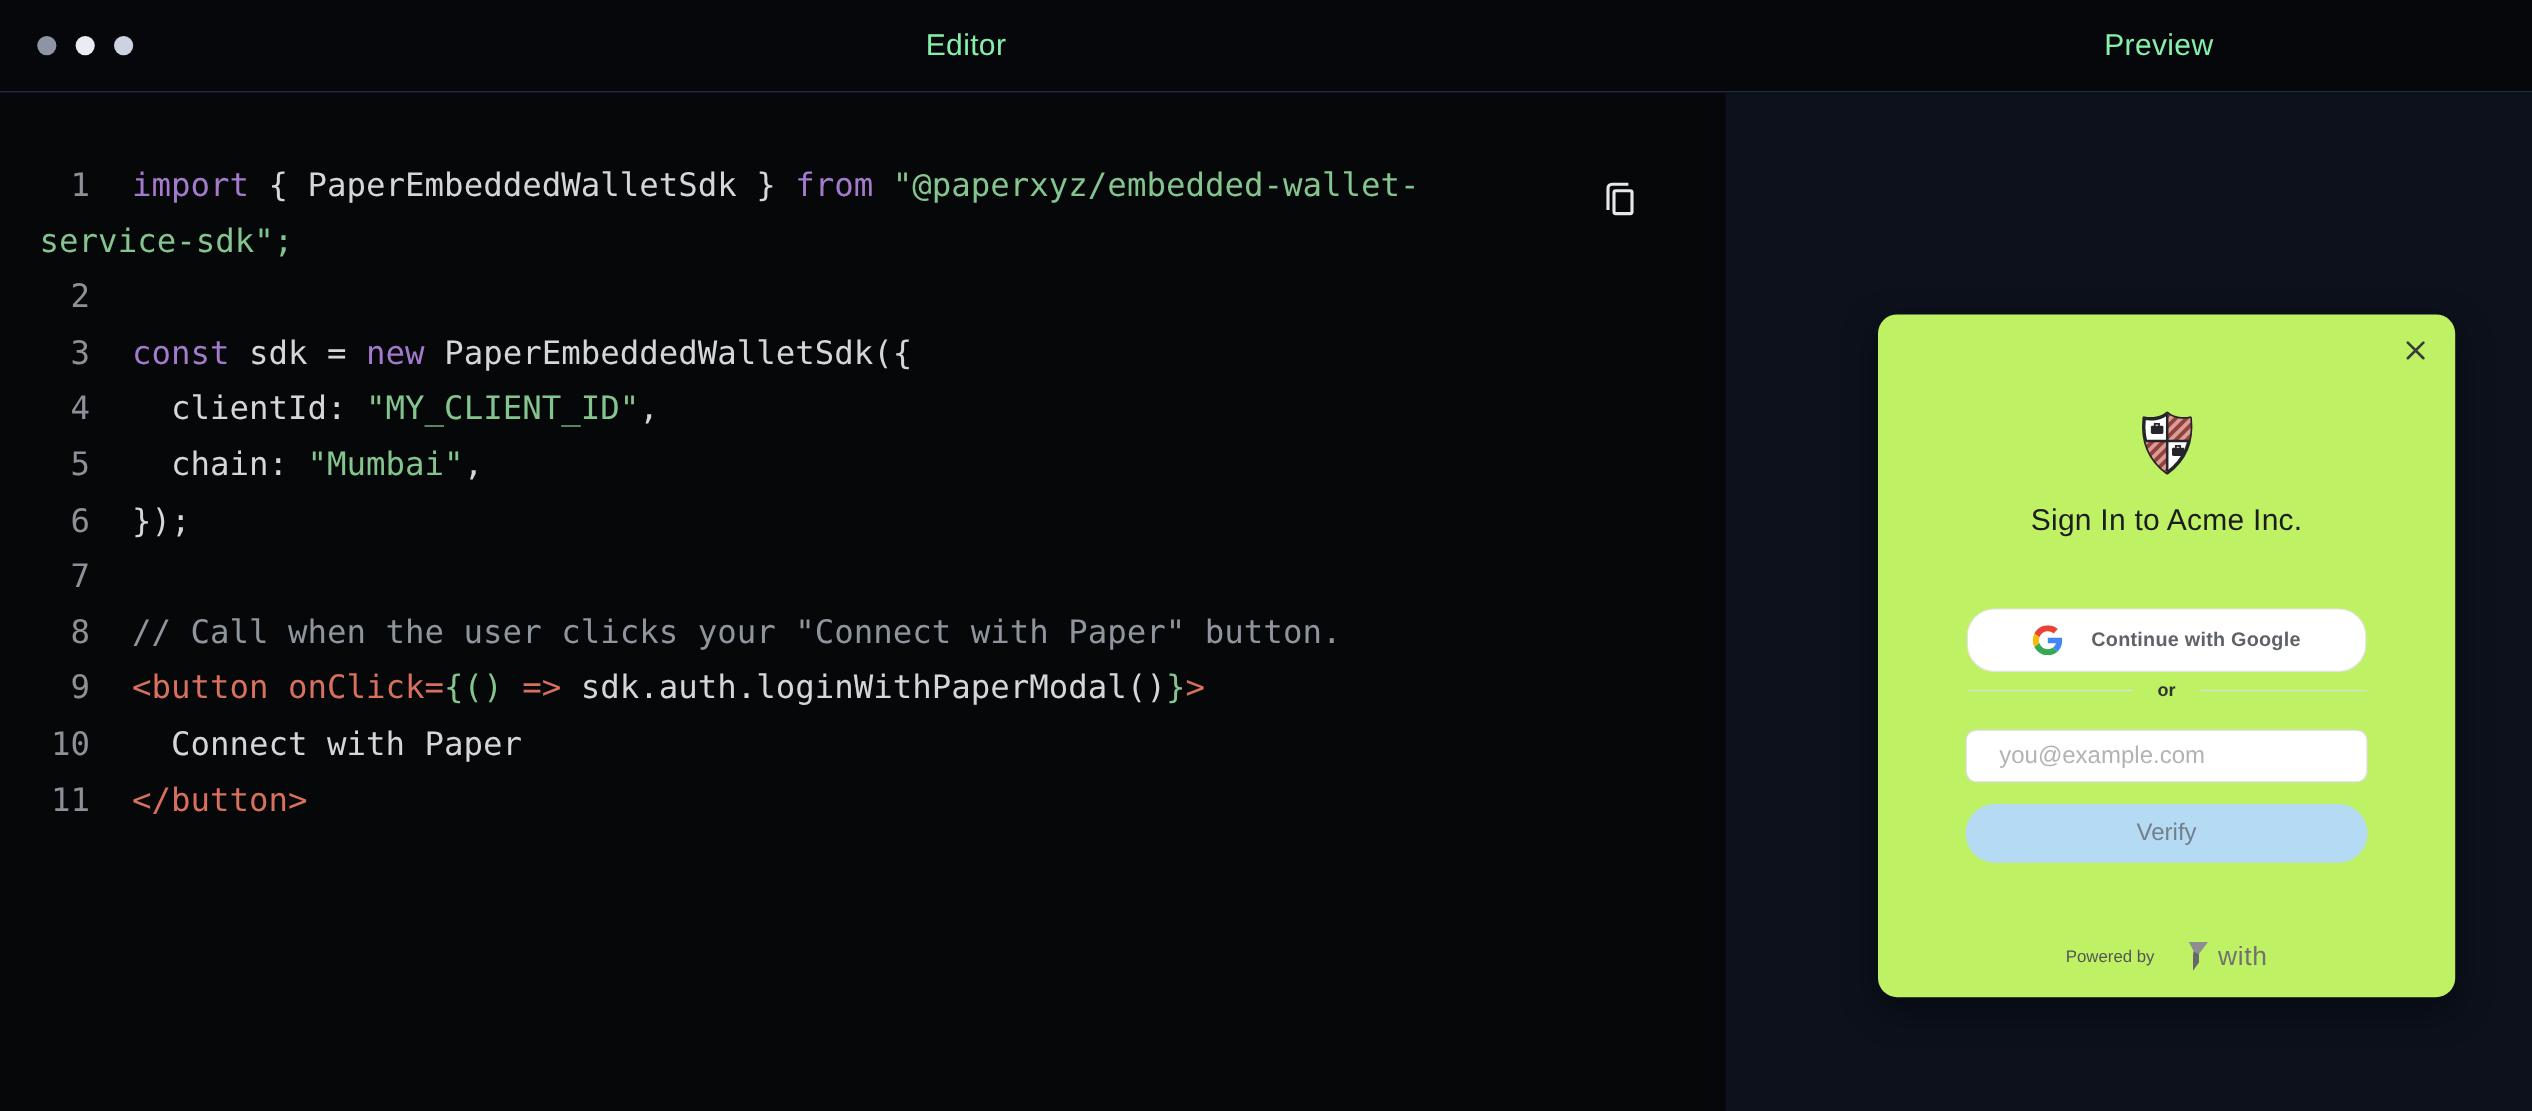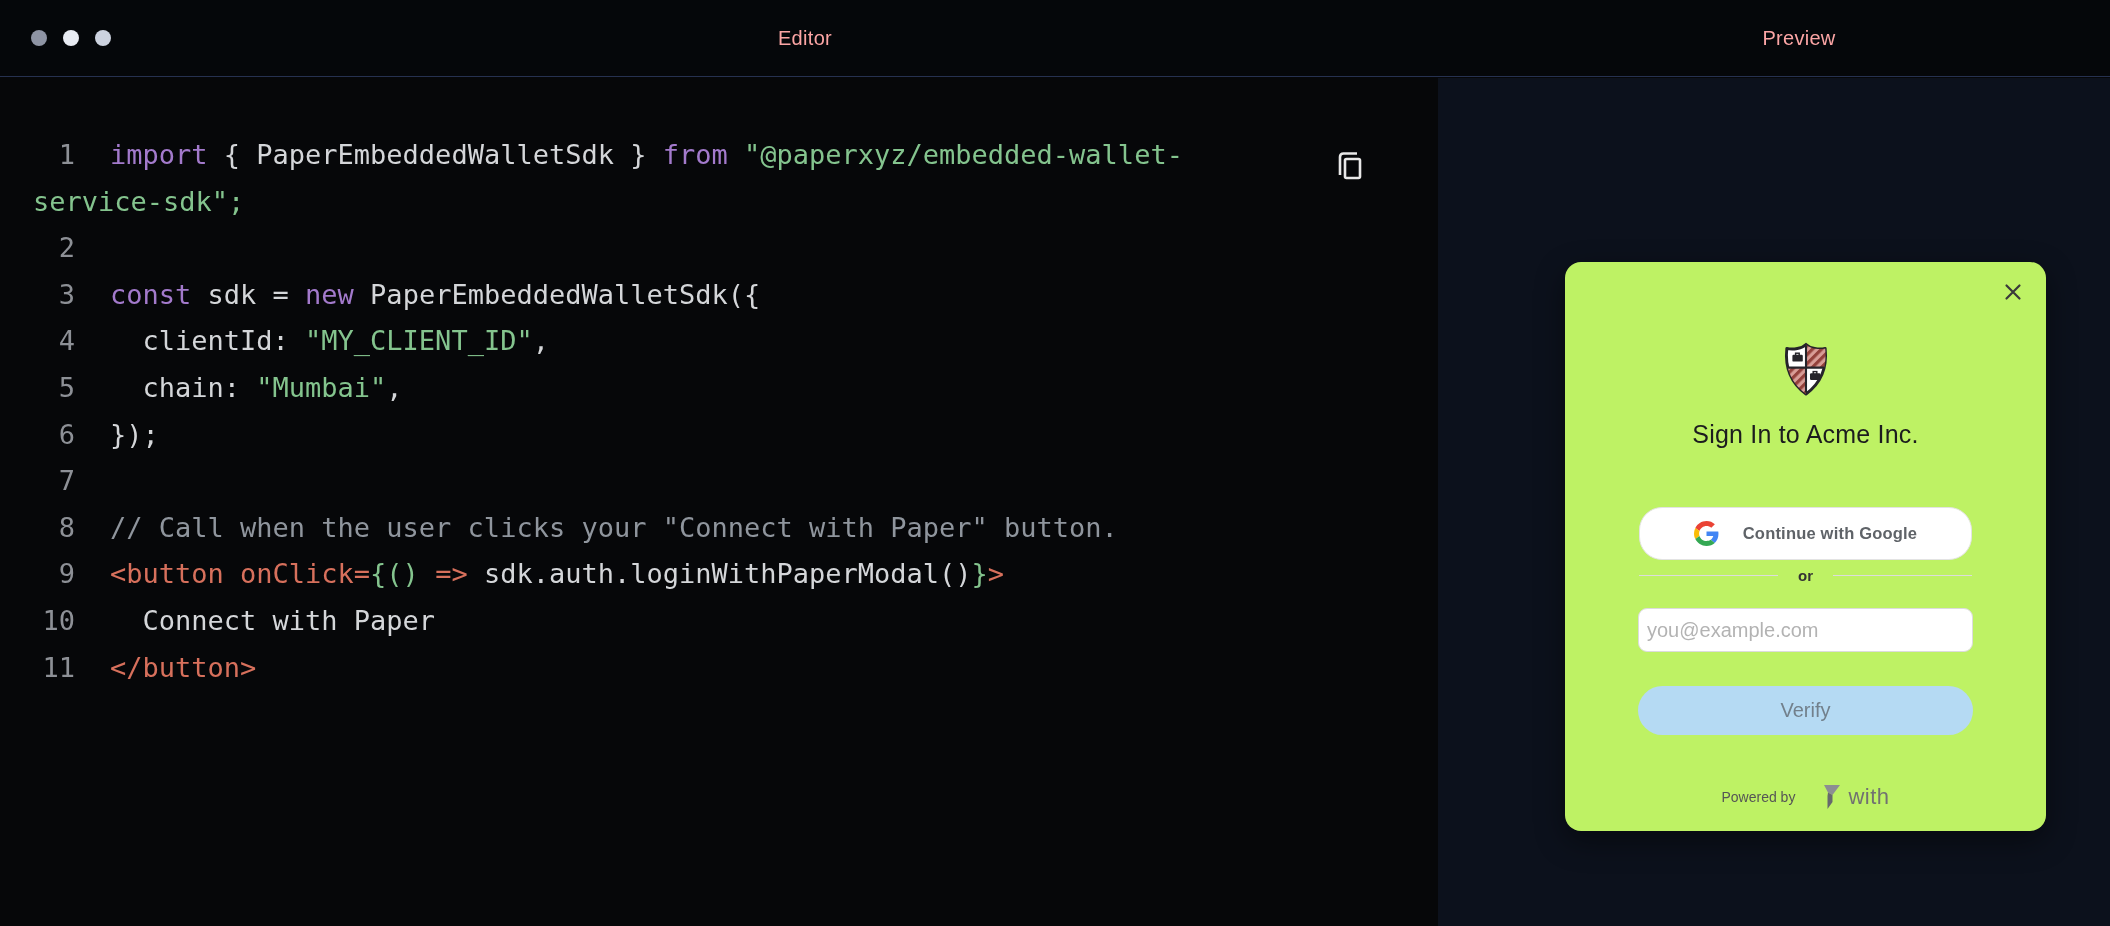--- a/index.html
+++ b/index.html
@@ -5,21 +5,21 @@
   html,body{margin:0;padding:0;background:#000;}
   .stage{position:relative;width:2110px;height:926px;overflow:hidden;
          font-family:"Liberation Sans",sans-serif;background:#060709;}
 
   
   .topbar{position:absolute;left:0;top:0;width:2110px;height:77px;
           background:#05070a;border-bottom:1px solid #263150;box-sizing:border-box;}
   .traffic{position:absolute;left:31px;top:30px;display:flex;gap:16px;}
   .dot{width:16px;height:16px;border-radius:50%;}
   .pane-title{position:absolute;top:50%;transform:translate(-50%,-50%);
-              color:#fca5a5;font-size:20px;letter-spacing:.3px;}
+              color:#86efac;font-size:25px;letter-spacing:.3px;}
   .pane-title.editor{left:805px;}
   .pane-title.preview{left:1799px;}
 
   
   .editor-pane{position:absolute;left:0;top:78px;width:1438px;height:848px;background:#060709;}
   .code{padding:54px 40px 0 33px;font-family:"DejaVu Sans Mono",monospace;
         font-size:27px;line-height:46.6px;white-space:pre;}
   .code-row{min-height:46.6px;}
   .gutter{display:inline-block;width:77px;padding-right:35px;box-sizing:border-box;
           text-align:right;color:#8d9096;}
@@ -43,26 +43,26 @@
   .modal-title{position:absolute;left:0;top:158px;width:100%;text-align:center;
                font-size:25px;font-weight:500;color:#1c1c1e;letter-spacing:.2px;}
   .google-btn{position:absolute;left:74px;top:245px;width:333px;height:53px;
               border-radius:23px;border:1px solid #e3e3e3;background:#fff;box-sizing:border-box;
               display:flex;align-items:center;justify-content:center;gap:24px;cursor:pointer;}
   .google-btn .lbl{font-size:16.5px;font-weight:600;color:#5f6368;letter-spacing:.2px;}
   .or-row{position:absolute;left:74px;top:305px;width:333px;display:flex;align-items:center;gap:20px;}
   .or-row .line{flex:1;height:1px;background:#dcdcdc;}
   .or-row .or{font-size:15px;font-weight:600;color:#333;}
   .email-input{position:absolute;left:73px;top:346px;width:335px;height:44px;box-sizing:border-box;
-               border:1px solid #dcdcdc;border-radius:9px;padding:0 8px;font-size:20px;
+               border:1px solid #dcdcdc;border-radius:9px;padding:0 27px;font-size:20px;
                color:#555;font-family:"Liberation Sans",sans-serif;background:#fff;outline:none;}
   .email-input::placeholder{color:#b3b3b3;}
   .verify-btn{position:absolute;left:73px;top:408px;width:335px;height:49px;border:none;
               border-radius:25px;background:#b5daf3;color:#72808c;font-size:20px;font-weight:500;
-              font-family:"Liberation Sans",sans-serif;cursor:pointer;margin-top:16px;}
+              font-family:"Liberation Sans",sans-serif;cursor:pointer;}
   .powered{position:absolute;left:0;bottom:20px;width:100%;display:flex;align-items:center;
            justify-content:center;gap:28px;}
   .powered .pb-label{font-size:14px;color:#555;}
   .powered .brand{display:flex;align-items:center;gap:7px;cursor:pointer;}
   .powered .brand-name{font-size:22px;color:#717171;letter-spacing:.5px;}
 </style>
 </head>
 <body>
 
 <div class="stage">

